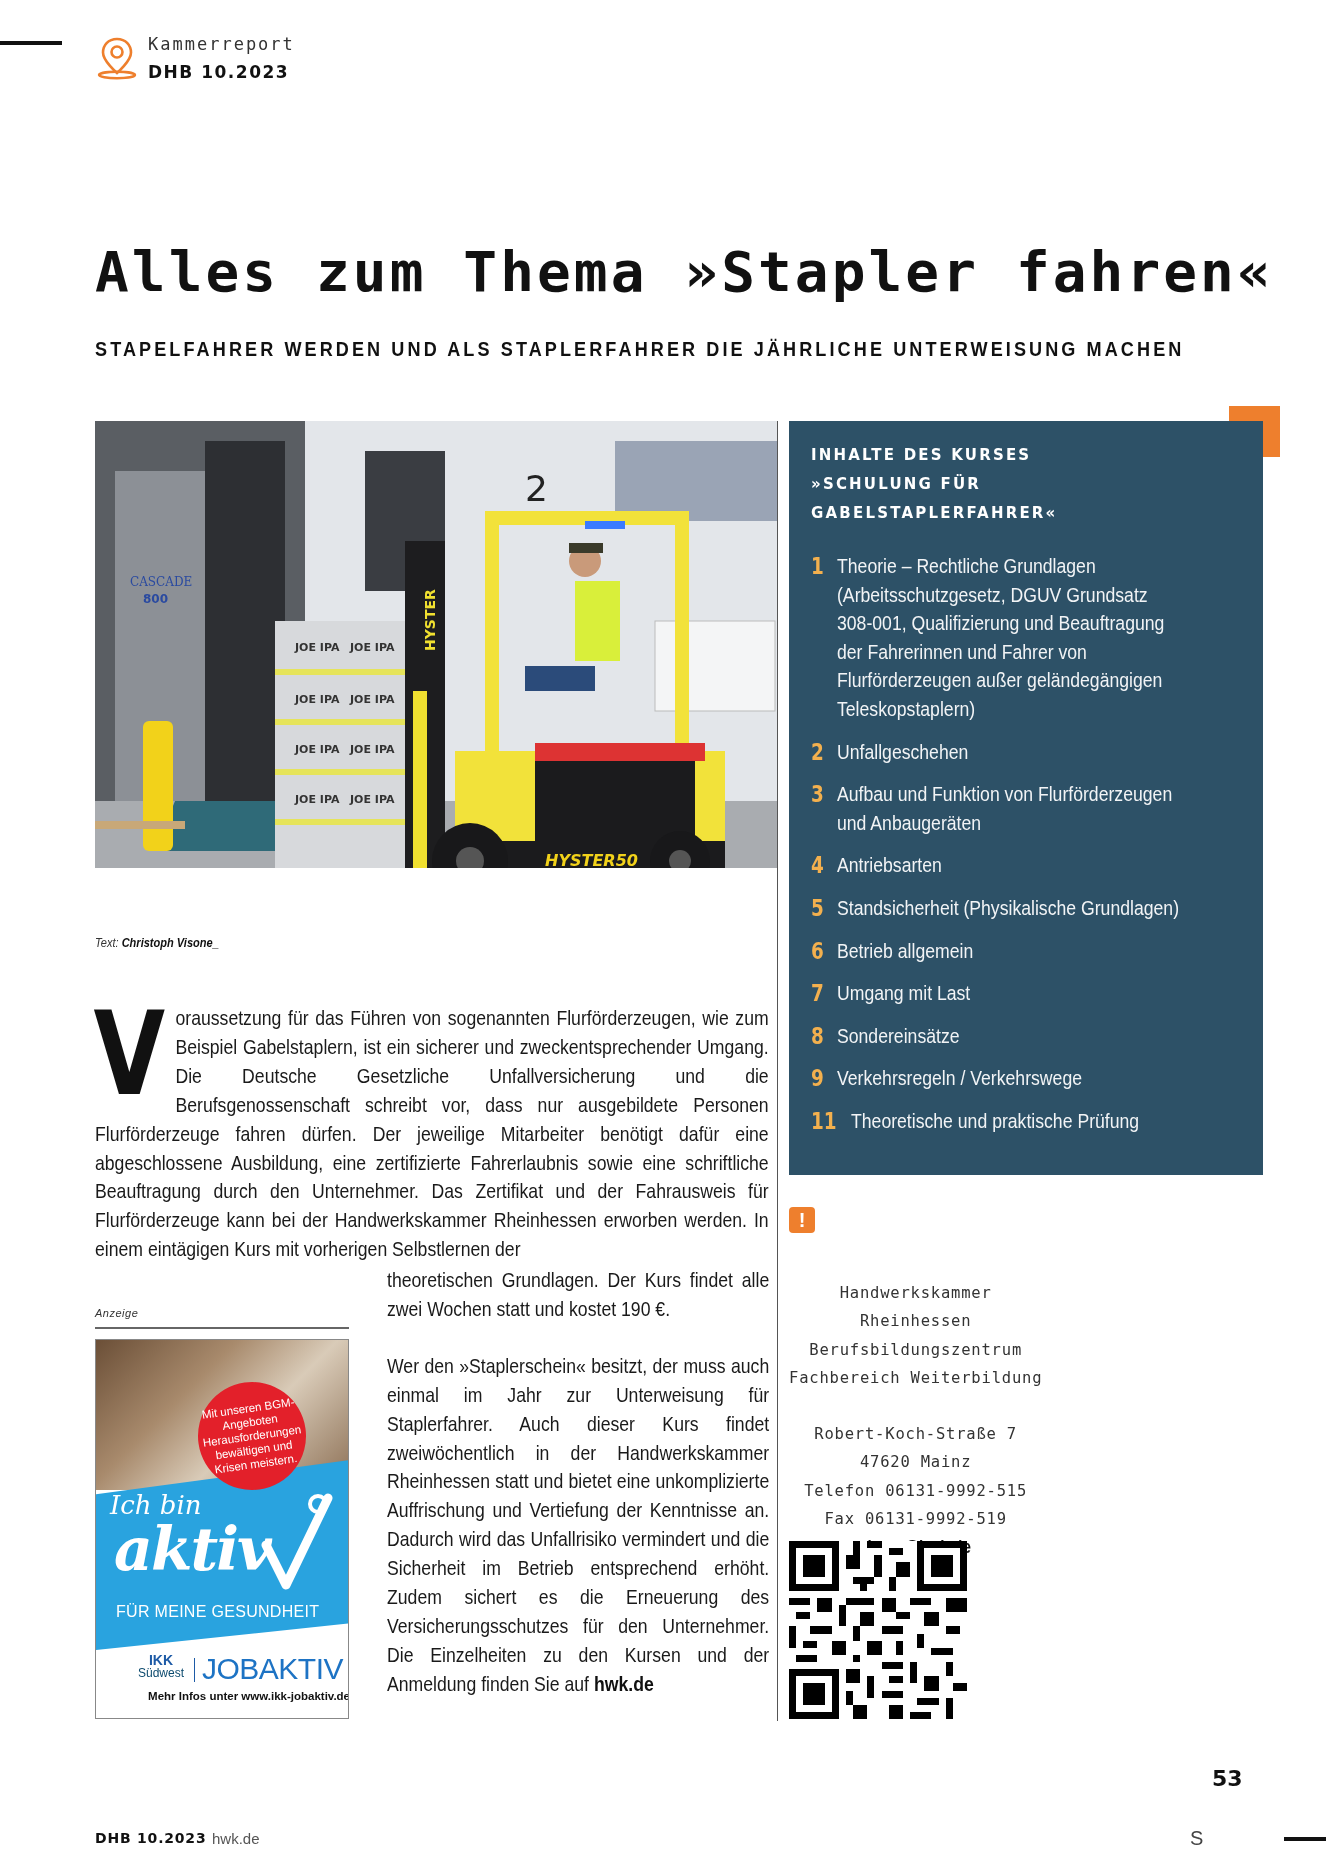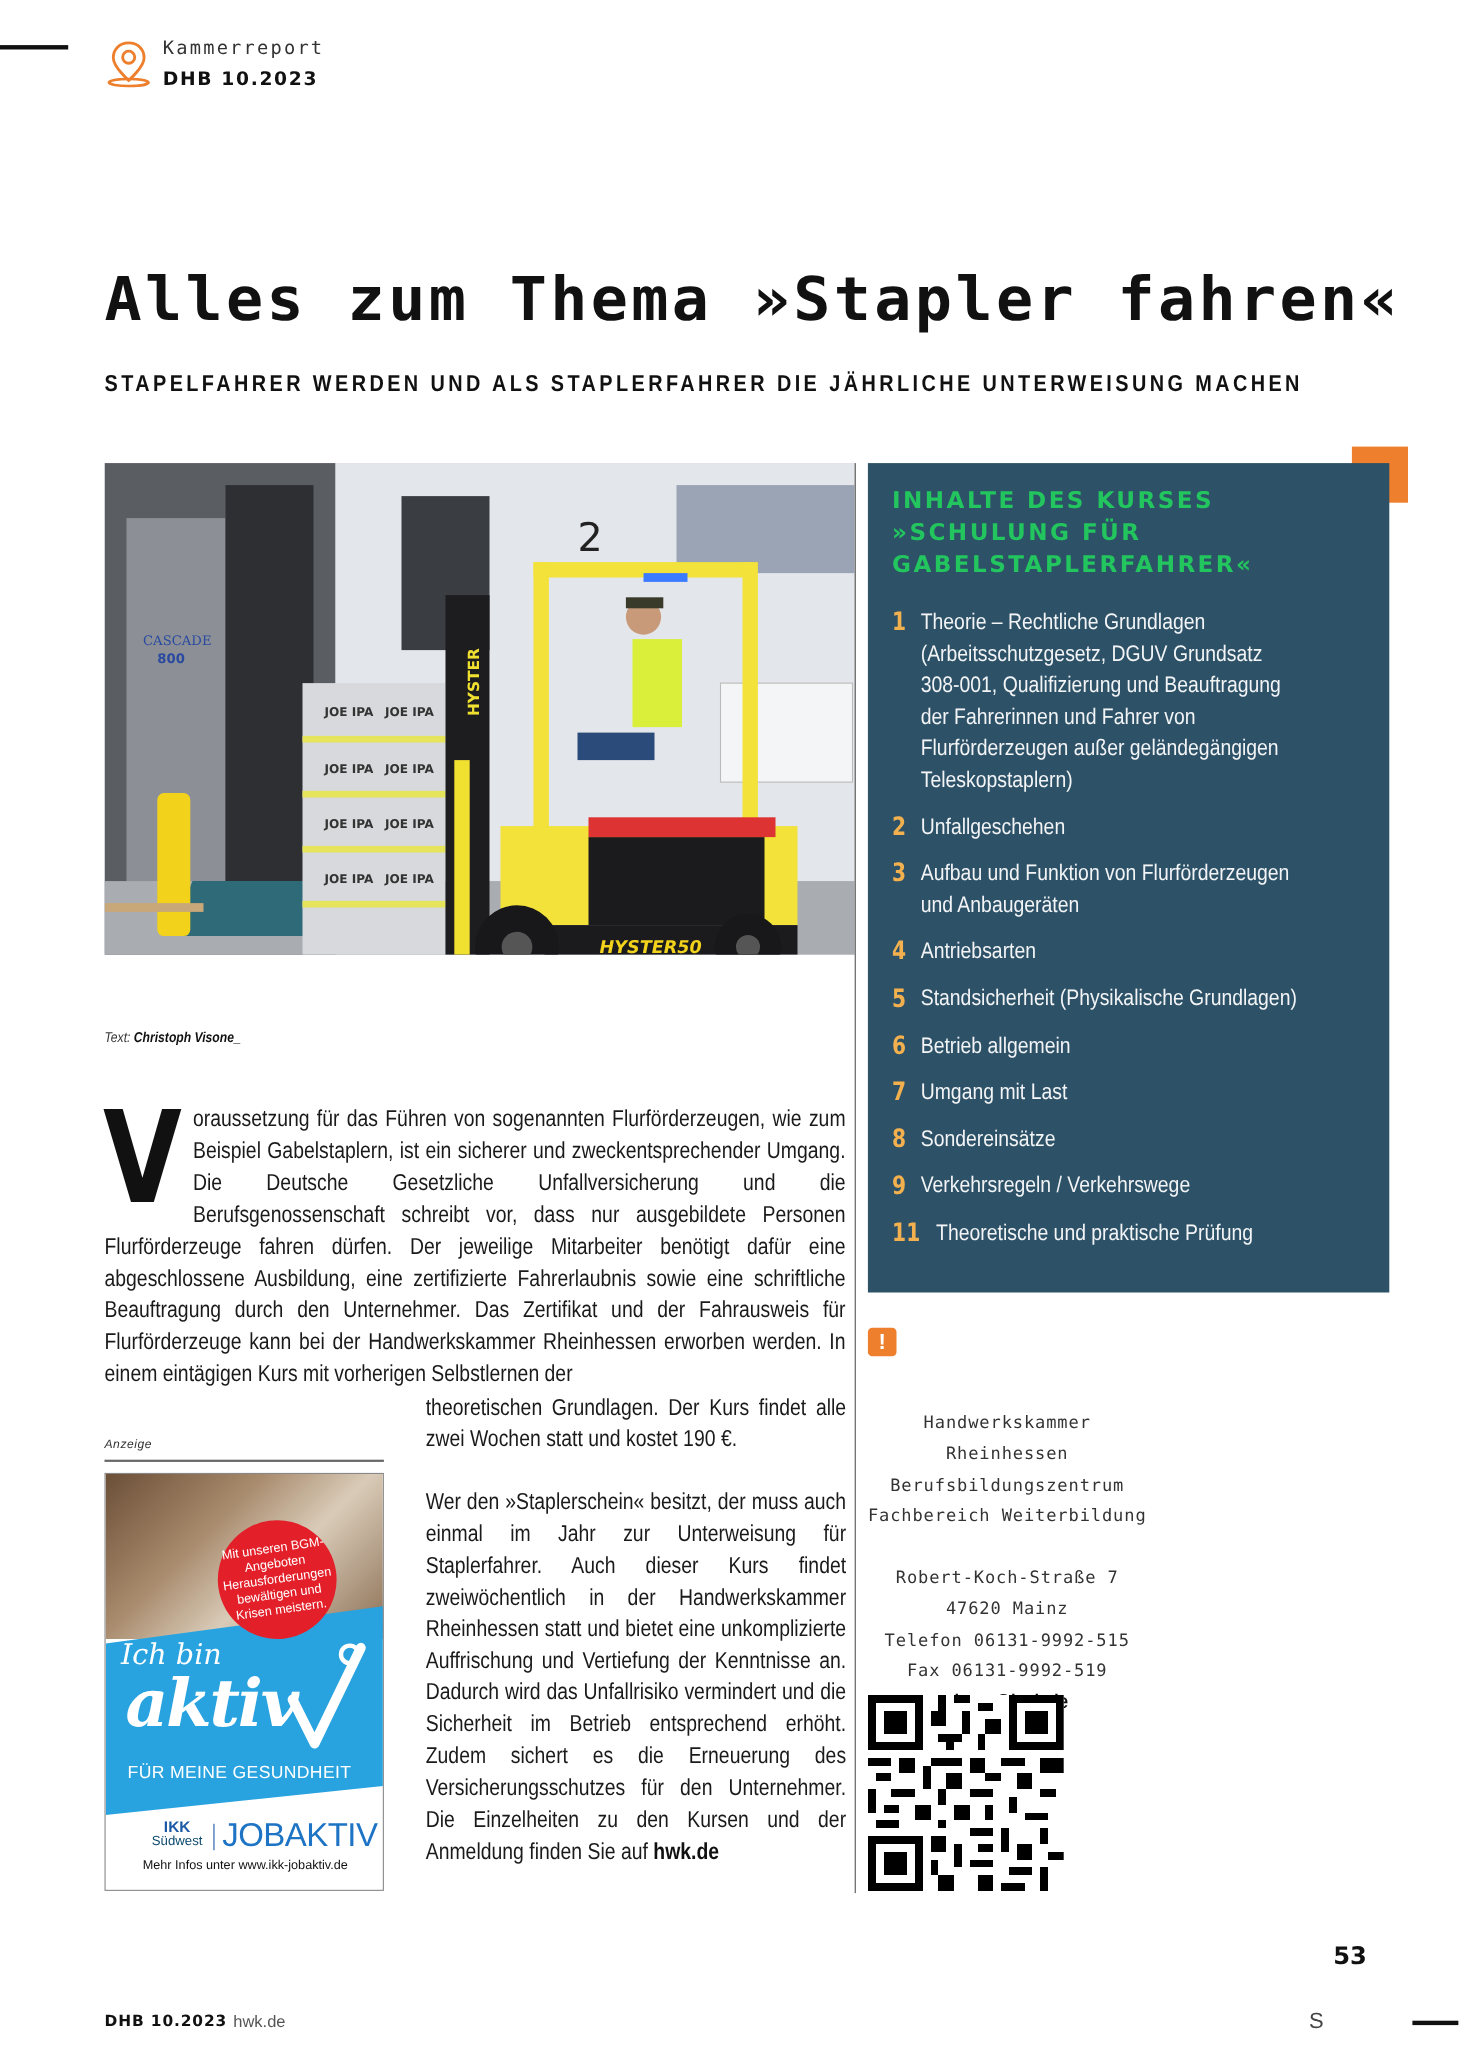--- a/index.html
+++ b/index.html
@@ -44,29 +44,29 @@
   .ad-blue { left: 0; top: 120px; width: 254px; height: 190px; background: #29a3df; clip-path: polygon(0 18%, 100% 0, 100% 86%, 0 100%); }
   .ad-circle { left: 102px; top: 42px; width: 108px; height: 108px; border-radius: 50%; background: #e3202a; color: #fff; font-size: 11.5px; line-height: 14px; text-align: center; display: flex; align-items: center; justify-content: center; transform: rotate(-8deg); padding: 6px; }
   .ad-ichbin { left: 14px; top: 150px; color: #fff; font-family: "DejaVu Serif", serif; font-style: italic; font-size: 26px; }
   .ad-aktiv { left: 18px; top: 174px; color: #fff; font-family: "DejaVu Serif", serif; font-style: italic; font-weight: bold; font-size: 60px; letter-spacing: -2px; text-align: center; }
   .ad-tick { left: 160px; top: 150px; width: 80px; height: 100px; }
   .ad-gesund { left: 20px; top: 263px; color: #fff; font-size: 16px; letter-spacing: 0.3px; }
   .ad-ikk { left: 42px; top: 314px; font-size: 14px; font-weight: bold; color: #1d5aa6; line-height: 13px; text-align: center; }
   .ad-ikk small { display: block; font-weight: normal; color: #0c4a6e; font-size: 12px; }
   .ad-sep { left: 98px; top: 318px; width: 1px; height: 24px; background: #1d5aa6; }
   .ad-jobaktiv { left: 106px; top: 312px; font-size: 30px; color: #1d73c4; letter-spacing: -0.5px; }
-  .ad-url { left: 0; width: 254px; top: 350px; text-align: center; font-size: 11.5px; font-weight: normal; color: #111; }
+  .ad-url { left: 0; width: 254px; top: 350px; text-align: right; font-size: 11.5px; font-weight: bold; color: #111; }
 
   
   .vdivider { left: 777px; top: 421px; width: 1px; height: 1300px; background: #555; }
 
   
   .accent { left: 1229px; top: 406px; width: 51px; height: 51px; background: #ee7f2d; }
   .box { left: 789px; top: 421px; width: 474px; height: 754px; background: #2d5167; color: #fff; padding: 20px 22px; }
-  .box-title { font-family: "DejaVu Sans", sans-serif; font-weight: bold; font-size: 21px; line-height: 29px; letter-spacing: 2.2px; color: #22c55e; }
+  .box-title { font-family: "DejaVu Sans", sans-serif; font-weight: bold; font-size: 15px; line-height: 29px; letter-spacing: 2.2px; color: #ffffff; }
   .box-list { list-style: none; margin-top: 24px; }
   .box-list li { display: flex; font-size: 20.5px; line-height: 28.6px; margin-bottom: 14px; }
   .box-list .num { flex: 0 0 auto; min-width: 26px; font-family: "DejaVu Sans", sans-serif; font-weight: bold; font-size: 23px; color: #f3b04e; transform: scaleX(0.8); transform-origin: left; }
   .box-list .num.two { min-width: 40px; }
   .box-list .txt { transform: scaleX(0.86); transform-origin: left top; width: 480px; color: #f2f4f6; }
 
   
   .warn { left: 789px; top: 1207px; width: 26px; height: 26px; border-radius: 4px; background: #ee7f2d; color: #fff; font-weight: bold; font-size: 20px; line-height: 26px; text-align: center; }
   .contact { left: 789px; top: 1279px; font-family: "DejaVu Sans Mono", monospace; font-size: 15.5px; line-height: 28.3px; letter-spacing: 0.8px; color: #333; text-align: center; }
   .contact .gap { height: 28px; }

